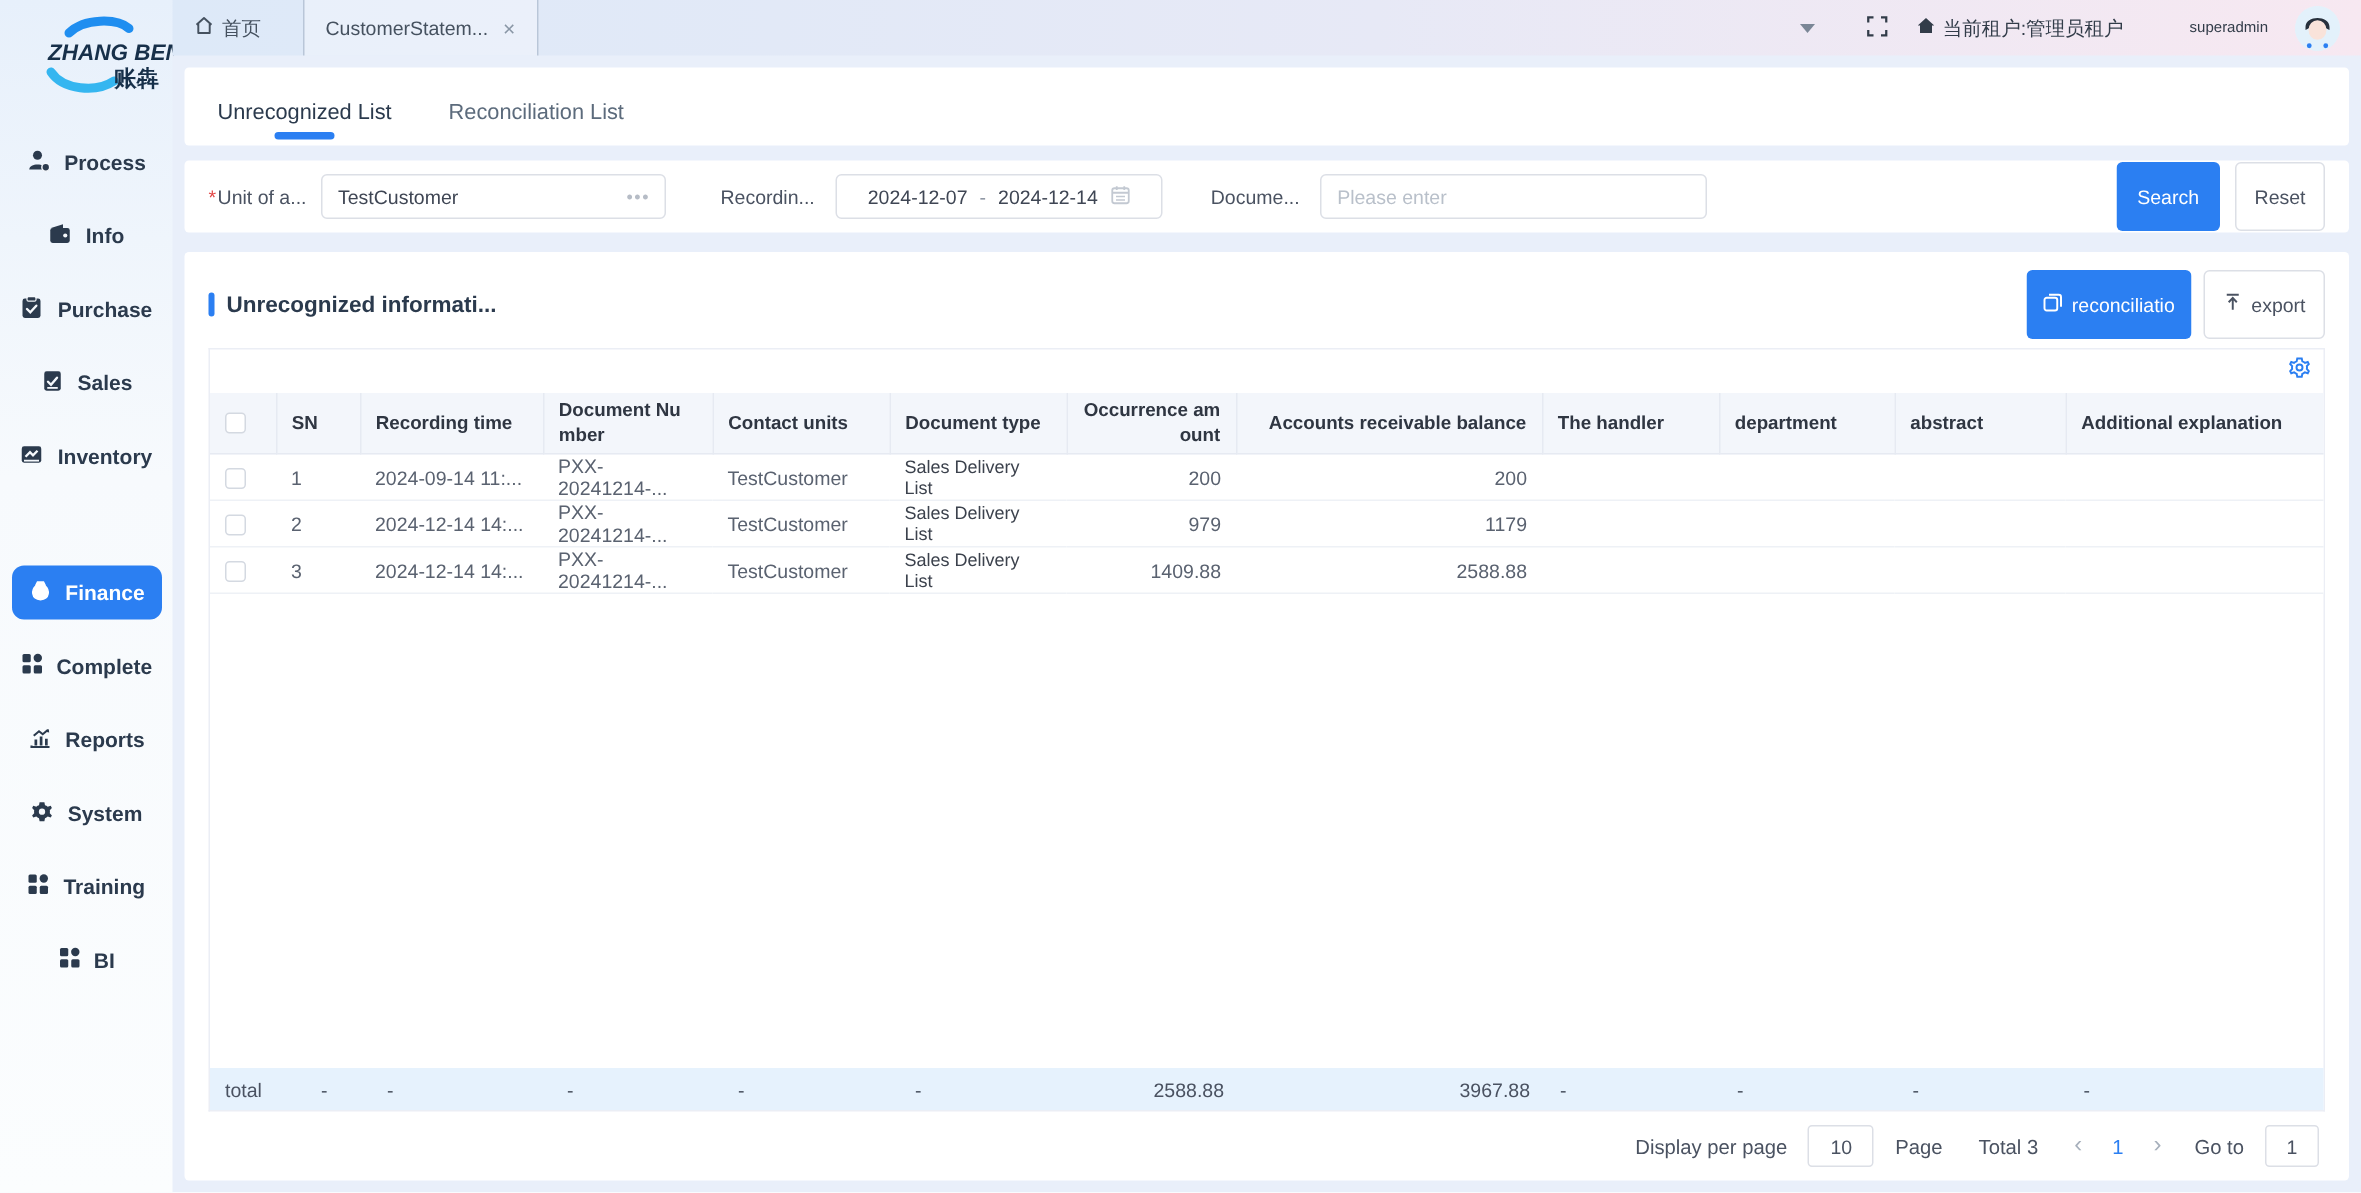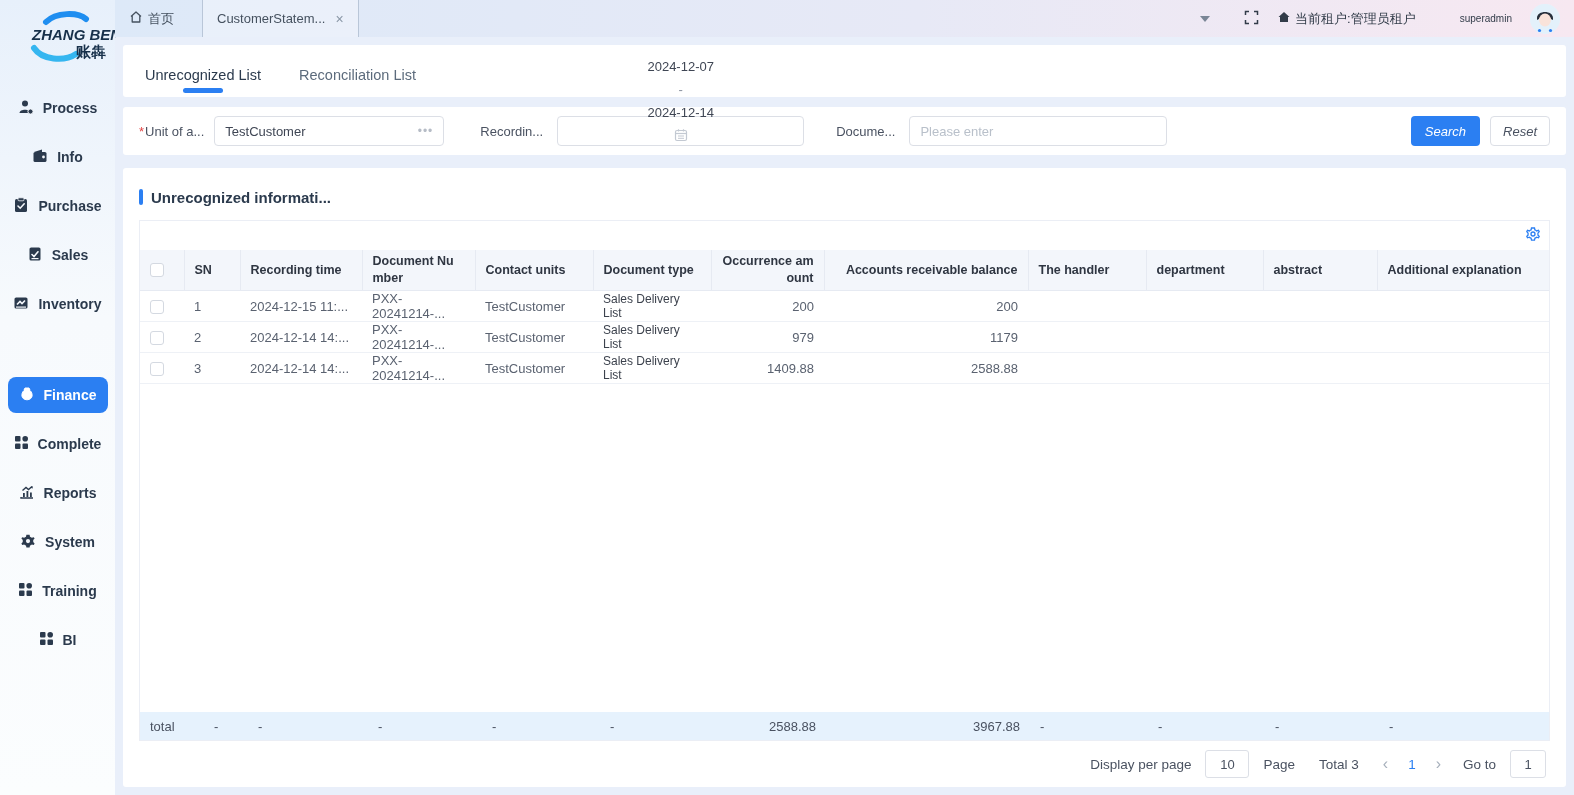--- a/index.html
+++ b/index.html
@@ -33,26 +33,26 @@
   .tab { padding-bottom:14px; font-size:14.5px; color:#5c6b7c; position:relative; cursor:pointer; }
   .tab.active { color:#2b3a4d; }
   .tab.active::after { content:""; position:absolute; left:50%; transform:translateX(-50%); bottom:4px; width:40px; height:5px; border-radius:3px; background:#2b7ff2; }
 
   .filter-card { margin-top:10px; background:#fff; border-radius:3px; height:48px; flex:0 0 48px; display:flex; align-items:center; padding:0 16px; gap:10px; font-size:13px; color:#4a5261; }
   .req { color:#e24545; margin-right:1px; }
   .f-label { white-space:nowrap; }
   .f-input { height:30px; border:1px solid #dcdfe6; border-radius:4px; background:#fff; display:flex; align-items:center; padding:0 10px; font-size:13px; color:#3f4654; }
   .unit-input { width:230px; justify-content:space-between; }
   .dots { color:#b6bcc6; letter-spacing:1px; font-size:12px; }
-  .date-input { width:247px; margin-left:4px; gap:8px; justify-content:flex-end;flex-direction:column; }
+  .date-input { width:218px; margin-left:4px; gap:8px; justify-content:center; }
   .date-input .sep { color:#8b93a0; }
   .doc-input { width:258px; margin-left:4px; }
   .placeholder { color:#b9c0ca; }
   .f-spacer { flex:1; }
-  .btn { height:30px; border-radius:4px; font-size:13px; display:flex; align-items:center; justify-content:center; cursor:pointer; border:1px solid transparent;font-style:italic; }
+  .btn { height:46px; border-radius:4px; font-size:13px; display:flex; align-items:center; justify-content:center; cursor:pointer; border:1px solid transparent; }
   .btn-primary { background:#2b7ff2; color:#fff; padding:0 13px; }
   .btn-plain { background:#fff; color:#4a5261; border-color:#dcdfe6; padding:0 12px; }
 
   .table-card { margin-top:13px; margin-bottom:8px; background:#fff; border-radius:3px; flex:1; display:flex; flex-direction:column; padding:12px 16px 0 16px; min-height:0; }
   .sec-head { display:flex; align-items:center; flex:0 0 34px; }
   .sec-title { display:flex; align-items:center; gap:8px; font-size:15px; font-weight:700; color:#2b3a4d; }
   .sec-bar { width:4px; height:16px; background:#2b7ff2; border-radius:2px; }
   .sec-actions { margin-left:auto; display:flex; gap:8px; }
   .btn-recon { background:#2b7ff2; color:#fff; padding:0 10px; gap:6px; font-size:13px; }
   .btn-export { background:#fff; border-color:#dcdfe6; color:#4a5261; padding:0 12px; gap:6px; font-size:13px; }
@@ -256,20 +256,36 @@
         <div class="f-spacer"></div>
         <div class="btn btn-primary">Search</div>
         <div class="btn btn-plain">Reset</div>
       </div>
 
       <div class="table-card">
         <div class="sec-head">
           <div class="sec-title">
             <span class="sec-bar"></span>
             <span>Unrecognized informati...</span>
+          </div>
+          <div class="sec-actions">
+            <div class="btn btn-primary btn-recon">
+              <span><svg width="13" height="13" viewBox="0 0 13 13">
+                    <rect x="1" y="3.5" width="8.5" height="8.5" rx="1.5" stroke="#fff" fill="none" stroke-width="1.3"></rect>
+                    <path d="M4 1.5 L10.5 1.5 A1.5 1.5 0 0 1 12 3 L12 9.5" stroke="#fff" fill="none" stroke-width="1.3"></path>
+                  </svg></span>
+              <span>reconciliatio</span>
+            </div>
+            <div class="btn btn-plain btn-export">
+              <span><svg width="13" height="13" viewBox="0 0 13 13">
+                    <path d="M2.5 1.5 L10.5 1.5" stroke="#4a5261" stroke-width="1.3"></path>
+                    <path d="M6.5 11.5 L6.5 4 M3.8 6.5 L6.5 3.6 L9.2 6.5" stroke="#4a5261" stroke-width="1.3" fill="none"></path>
+                  </svg></span>
+              <span>export</span>
+            </div>
           </div>
         </div>
 
         <div class="gear-row">
           <span><svg width="16" height="16" viewBox="0 0 16 16">
                 <path d="M8 1.2 L9.5 1.2 L9.9 3.1 A5 5 0 0 1 11.6 4.1 L13.5 3.5 L14.2 4.9 L12.9 6.3 A5 5 0 0 1 12.9 8.2 L14.2 9.6 L13.5 11 L11.6 10.4 A5 5 0 0 1 9.9 11.4 L9.5 13.3 L8 13.3 L6.5 13.3 L6.1 11.4 A5 5 0 0 1 4.4 10.4 L2.5 11 L1.8 9.6 L3.1 8.2 A5 5 0 0 1 3.1 6.3 L1.8 4.9 L2.5 3.5 L4.4 4.1 A5 5 0 0 1 6.1 3.1 L6.5 1.2 Z" fill="none" stroke="#2b7ff2" stroke-width="1.3" transform="translate(0,0.8)"></path>
                 <circle cx="8" cy="8" r="2" fill="none" stroke="#2b7ff2" stroke-width="1.3"></circle>
               </svg></span>
         </div>
 
@@ -302,21 +318,21 @@
                 <th>The handler</th>
                 <th>department</th>
                 <th>abstract</th>
                 <th>Additional explanation</th>
               </tr>
             </thead>
             <tbody>
               <tr>
                 <td><span class="cb"></span></td>
                 <td>1</td>
-                <td>2024-12-15 11:...</td>
+                <td>2024-09-14 11:...</td>
                 <td>PXX-20241214-...</td>
                 <td>TestCustomer</td>
                 <td class="doctype">Sales Delivery List</td>
                 <td class="num">200</td>
                 <td class="num">200</td>
                 <td></td>
                 <td></td>
                 <td></td>
                 <td></td>
               </tr>

